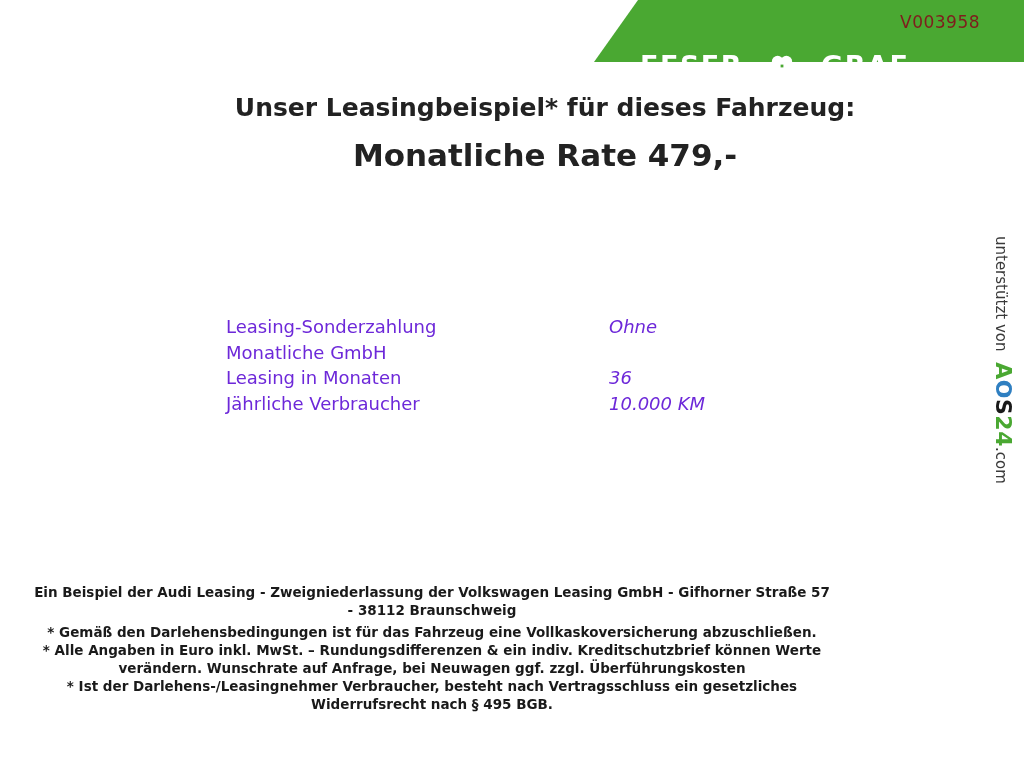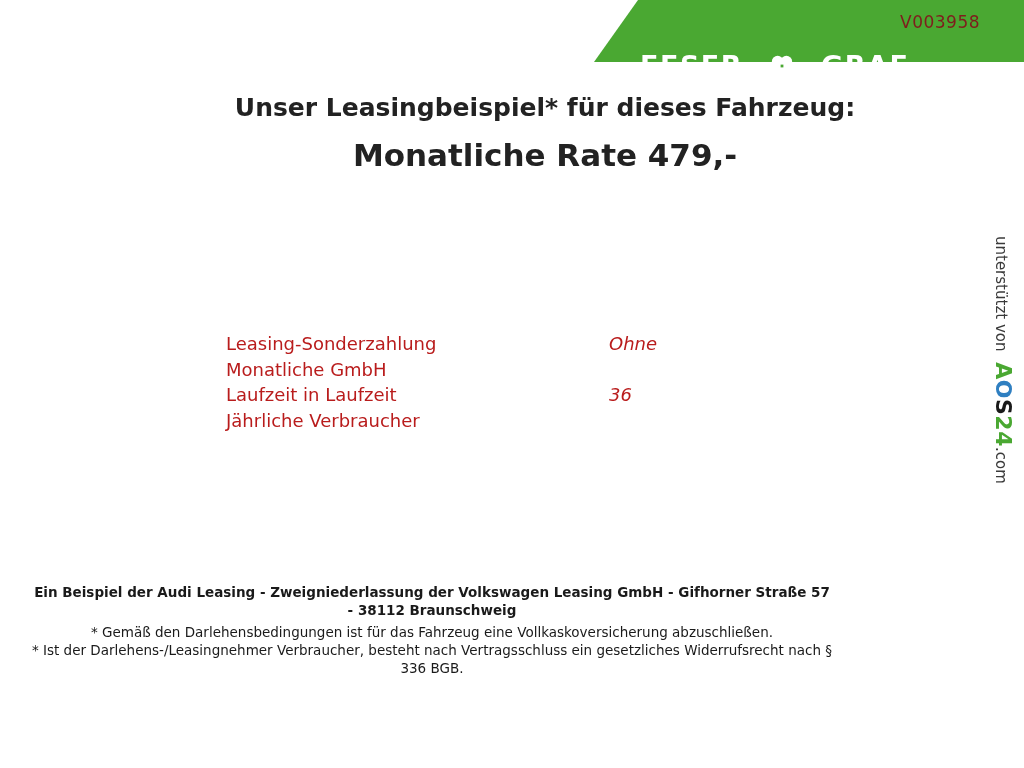--- a/index.html
+++ b/index.html
@@ -81,25 +81,25 @@
     font-size: 31px;
     font-weight: bold;
     color: #222222;
     line-height: 42px;
     margin-top: 10px;
   }
 
   
   .details {
     position: absolute;
-    top: 331px;
+    top: 314px;
     left: 226px;
     font-size: 18px;
     line-height: 25.5px;
-    color: #b91c1c;
+    color: #6d28d9;
   }
   .details-row {
     display: flex;
   }
   .details-label {
     width: 383px;
   }
   .details-value {
     width: 300px;
     font-style: italic;
@@ -149,21 +149,21 @@
     text-align: center;
     color: #1a1a1a;
   }
   .footer-line {
     font-size: 13.5px;
     line-height: 18px;
     font-weight: bold;
     padding: 0 30px;
   }
   .footer-line.normal {
-    font-weight: normal;
+    font-weight: bold;
   }
   .footer-spacer { height: 4px; }
 </style>
 </head>
 <body>
 
 <div class="header">
   <div class="header-band"></div>
 
   <div class="brand">
@@ -192,33 +192,35 @@
 
 <div class="details">
   <div class="details-row">
     <div class="details-label">Leasing-Sonderzahlung</div>
     <div class="details-value">Ohne</div>
   </div>
   <div class="details-row">
     <div class="details-label">Monatliche GmbH</div>
   </div>
   <div class="details-row">
-    <div class="details-label">Laufzeit in Laufzeit</div>
+    <div class="details-label">Leasing in Monaten</div>
     <div class="details-value">36</div>
   </div>
   <div class="details-row">
     <div class="details-label">Jährliche Verbraucher</div>
+    <div class="details-value">10.000 KM</div>
   </div>
 </div>
 
 <div class="sidebar">
   <div class="sidebar-text">
     <span>unterstützt von</span>
     <span class="sidebar-logo"><span class="logo-a">A</span><span class="logo-o">O</span><span class="logo-s">S</span><span class="logo-24">24</span></span><span class="sidebar-dotcom">.com</span>
   </div>
 </div>
 
 <div class="footer">
   <div class="footer-line">Ein Beispiel der Audi Leasing - Zweigniederlassung der Volkswagen Leasing GmbH - Gifhorner Straße 57 - 38112 Braunschweig</div>
   <div class="footer-spacer"></div>
   <div class="footer-line normal">* Gemäß den Darlehensbedingungen ist für das Fahrzeug eine Vollkaskoversicherung abzuschließen.</div>
-  <div class="footer-line normal">* Ist der Darlehens-/Leasingnehmer Verbraucher, besteht nach Vertragsschluss ein gesetzliches Widerrufsrecht nach § 336 BGB.</div>
+  <div class="footer-line normal">* Alle Angaben in Euro inkl. MwSt. – Rundungsdifferenzen &amp; ein indiv. Kreditschutzbrief können Werte verändern. Wunschrate auf Anfrage, bei Neuwagen ggf. zzgl. Überführungskosten</div>
+  <div class="footer-line normal">* Ist der Darlehens-/Leasingnehmer Verbraucher, besteht nach Vertragsschluss ein gesetzliches Widerrufsrecht nach § 495 BGB.</div>
 </div>
 
 </body></html>

